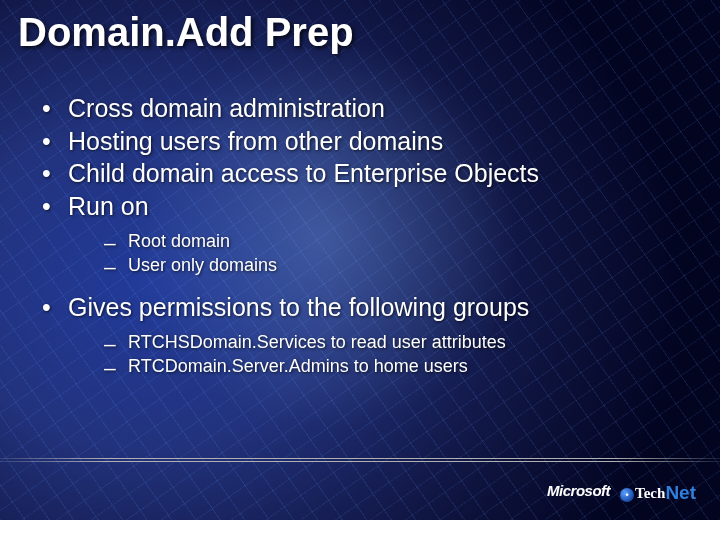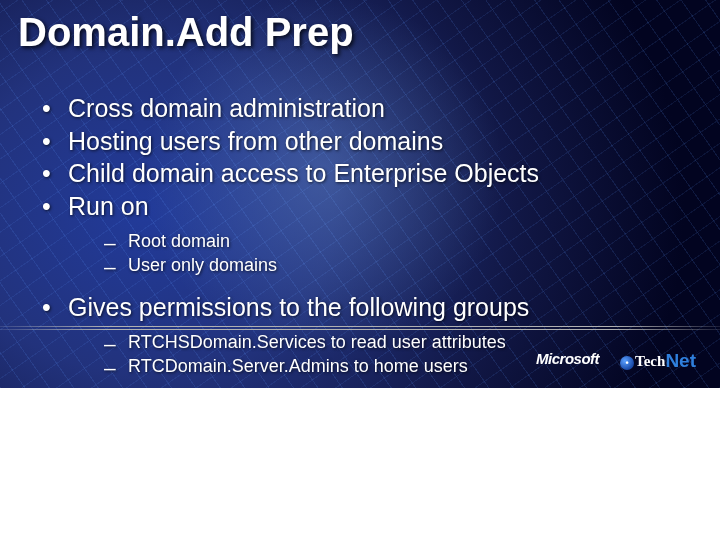--- a/index.html
+++ b/index.html
@@ -6,21 +6,21 @@
     margin: 0;
     padding: 0;
     width: 720px;
     height: 540px;
     font-family: Arial, Helvetica, sans-serif;
     overflow: hidden;
   }
   .slide {
     position: relative;
     width: 720px;
-    height: 388px;
+    height: 520px;
     background:
       radial-gradient(ellipse 540px 460px at 20% 55%,
         rgba(22,48,148,0.95) 0%,
         rgba(10,28,110,0.9) 35%,
         rgba(4,10,58,0.95) 70%,
         #020420 100%);
     color: #ffffff;
     box-sizing: border-box;
   }
   
@@ -118,21 +118,21 @@
       rgba(255,255,255,0.1) 100%);
     margin-bottom: 2px;
   }
   .footer-logo {
     position: absolute;
     right: 24px;
     bottom: 16px;
     z-index: 4;
     display: flex;
     align-items: baseline;
-    gap: 17px;
+    gap: 6px;
   }
   .ms-text {
     font-size: 15px;
     font-weight: bold;
     font-style: italic;
     color: #ffffff;
     letter-spacing: -0.5px;
   }
   .tn-wrap {
     display: inline-flex;

